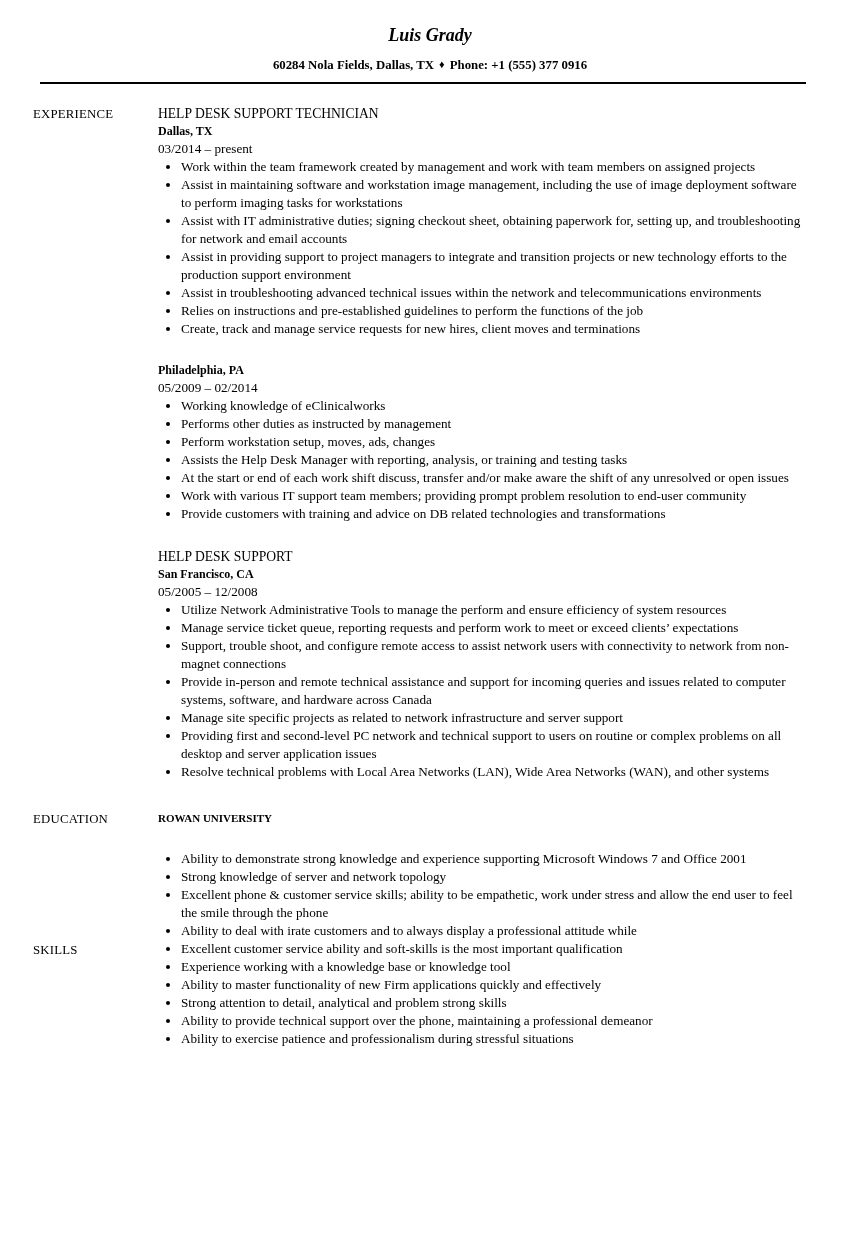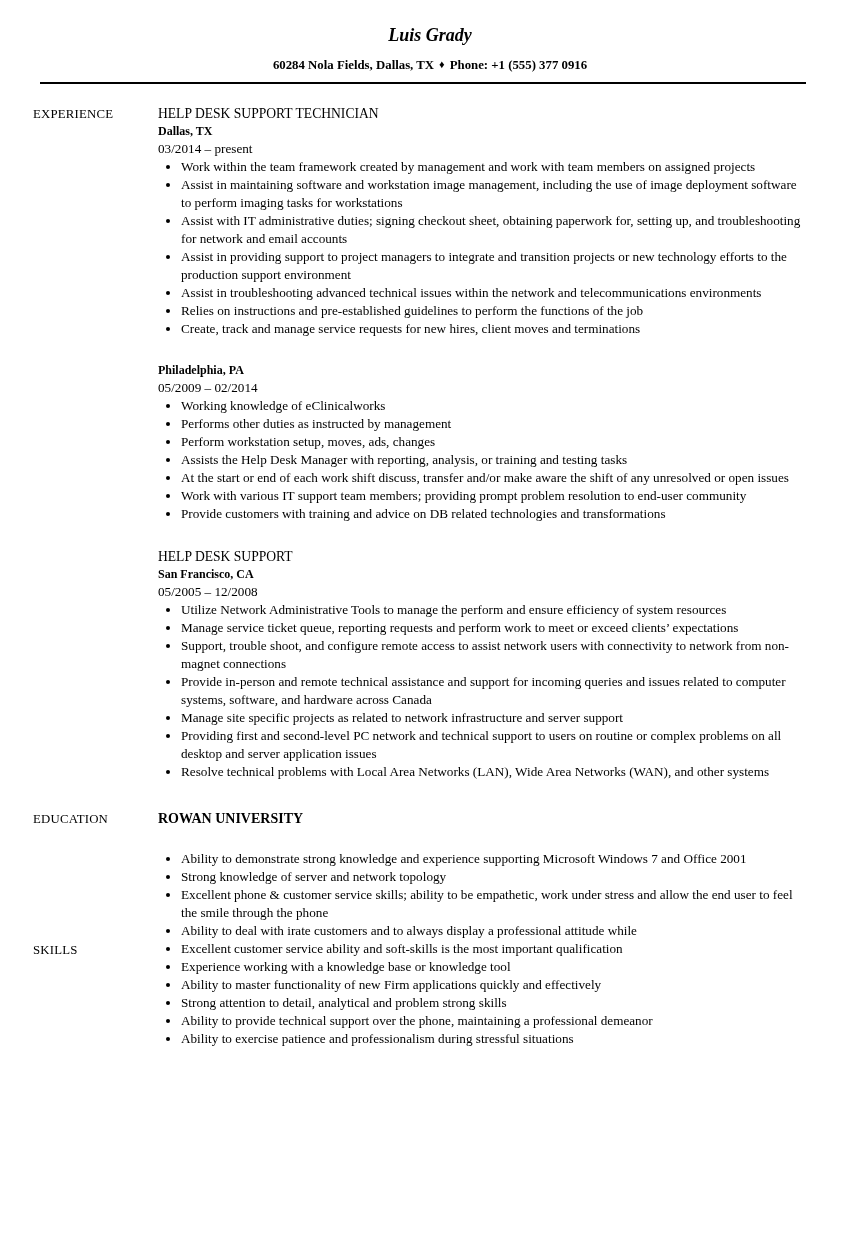--- a/index.html
+++ b/index.html
@@ -92,21 +92,21 @@
     font-size: 13.2px;
     line-height: 18px;
     list-style: disc outside;
   }
   ul.bullets li {
     margin: 0;
     padding: 0;
   }
   .edu-school {
     font-weight: bold;
-    font-size: 14px;
+    font-size: 11px;
     line-height: 19px;
   }
   .edu-degree {
     font-weight: bold;
     font-size: 13.2px;
     line-height: 19px;
   }
   .section-education { margin-top: 28px !important; }
   .section-skills { margin-top: 22px !important; }
 </style>

